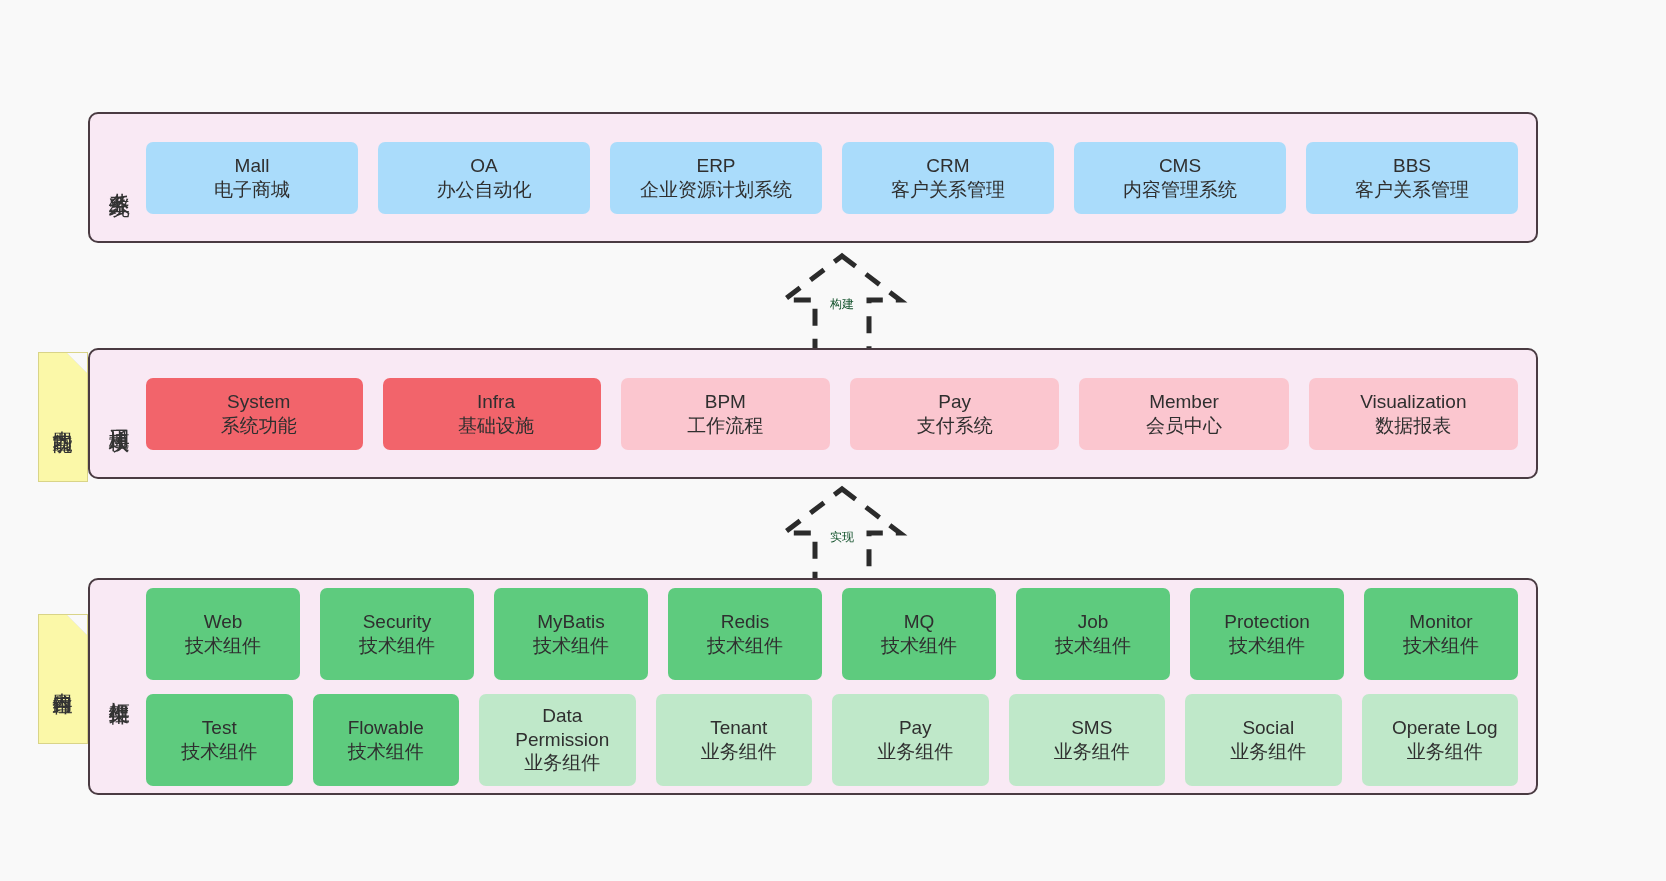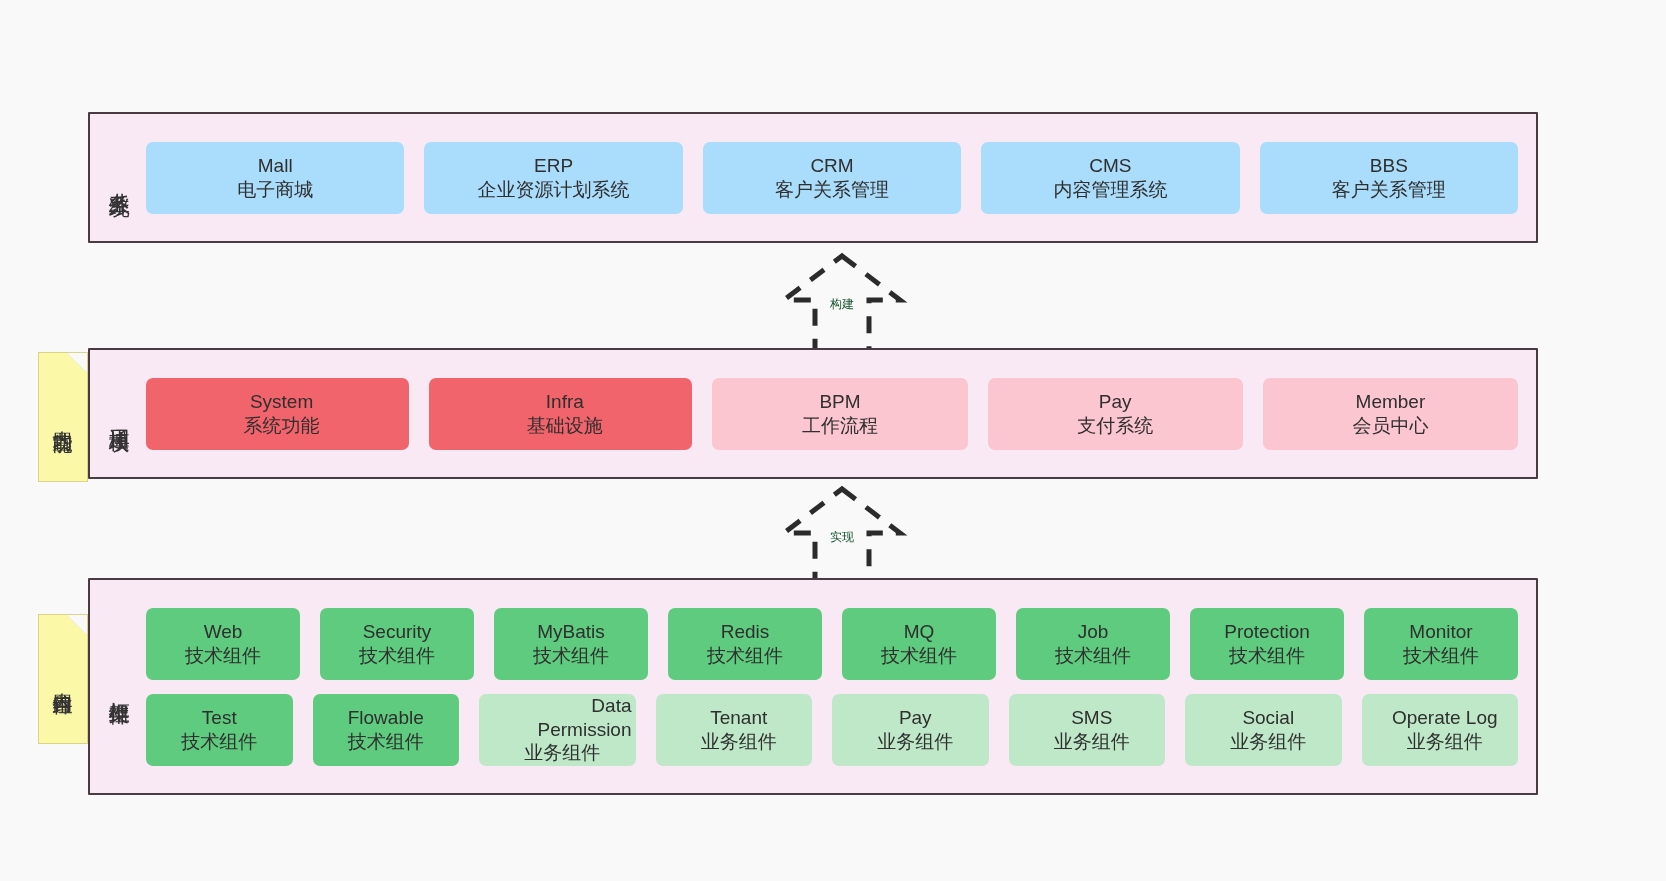--- a/index.html
+++ b/index.html
@@ -18,21 +18,21 @@
   .canvas {
     position: absolute;
     inset: 0;
   }
 
   
   .layer {
     position: absolute;
     background: #f9e9f4;
     border: 2px solid #4a3b42;
-    border-radius: 1px;
+    border-radius: 10px;
     box-sizing: border-box;
     display: flex;
     align-items: stretch;
   }
   .layer-title {
     flex: 0 0 auto;
     width: 46px;
     display: flex;
     align-items: center;
     justify-content: center;
@@ -81,21 +81,21 @@
   .c-green       { background: #5ecb7e; }
   .c-lightgreen  { background: #bfe8c9; padding-left: 14px; }
 
   
   #layer-business  { left: 88px;  top: 112px; width: 1450px; height: 131px; }
   #layer-common    { left: 88px;  top: 348px; width: 1450px; height: 131px; }
   #layer-framework { left: 88px;  top: 578px; width: 1450px; height: 217px; }
 
   #layer-business  .cell { height: 72px; }
   #layer-common    .cell { height: 72px; }
-  #layer-framework .cell { height: 72px; text-align: right; }
+  #layer-framework .cell { height: 92px; }
 
   
   .note {
     position: absolute;
     width: 50px;
     background: #fbf8a8;
     border: 1px solid #d9d488;
     box-sizing: border-box;
     display: flex;
     align-items: center;
@@ -157,20 +157,24 @@
 
   <div class="layer" id="layer-business">
     <div class="layer-title">业务系统</div>
     <div class="layer-body">
       <div class="row">
         <div class="cell c-blue">
           <span class="en">Mall</span>
           <span class="cn">电子商城</span>
         </div>
         <div class="cell c-blue">
+          <span class="en">OA</span>
+          <span class="cn">办公自动化</span>
+        </div>
+        <div class="cell c-blue">
           <span class="en">ERP</span>
           <span class="cn">企业资源计划系统</span>
         </div>
         <div class="cell c-blue">
           <span class="en">CRM</span>
           <span class="cn">客户关系管理</span>
         </div>
         <div class="cell c-blue">
           <span class="en">CMS</span>
           <span class="cn">内容管理系统</span>
@@ -211,20 +215,24 @@
           <span class="cn">工作流程</span>
         </div>
         <div class="cell c-pink">
           <span class="en">Pay</span>
           <span class="cn">支付系统</span>
         </div>
         <div class="cell c-pink">
           <span class="en">Member</span>
           <span class="cn">会员中心</span>
         </div>
+        <div class="cell c-pink">
+          <span class="en">Visualization</span>
+          <span class="cn">数据报表</span>
+        </div>
       </div>
     </div>
   </div>
 
   <div class="uml-arrow" id="arrow-impl">
     <svg width="180" height="110" viewBox="0 0 180 110">
       <path d="M 90 6 L 148 50 L 117 50 L 117 104 L 63 104 L 63 50 L 32 50 Z" fill="none" stroke="#2b2b2b" stroke-width="5" stroke-dasharray="17 13" stroke-linejoin="miter"></path>
     </svg>
     <div class="uml-label">实现</div>
   </div>

